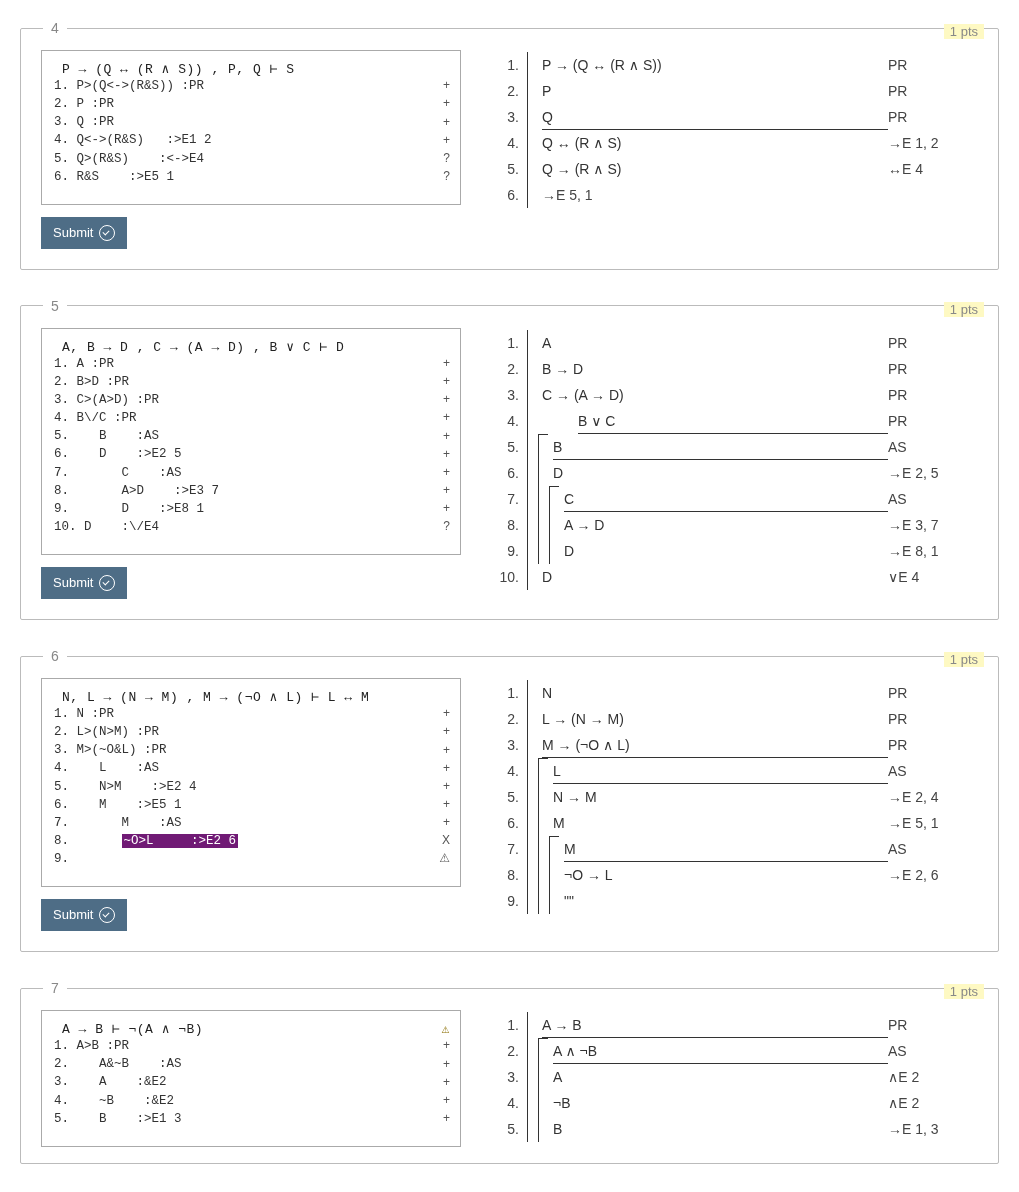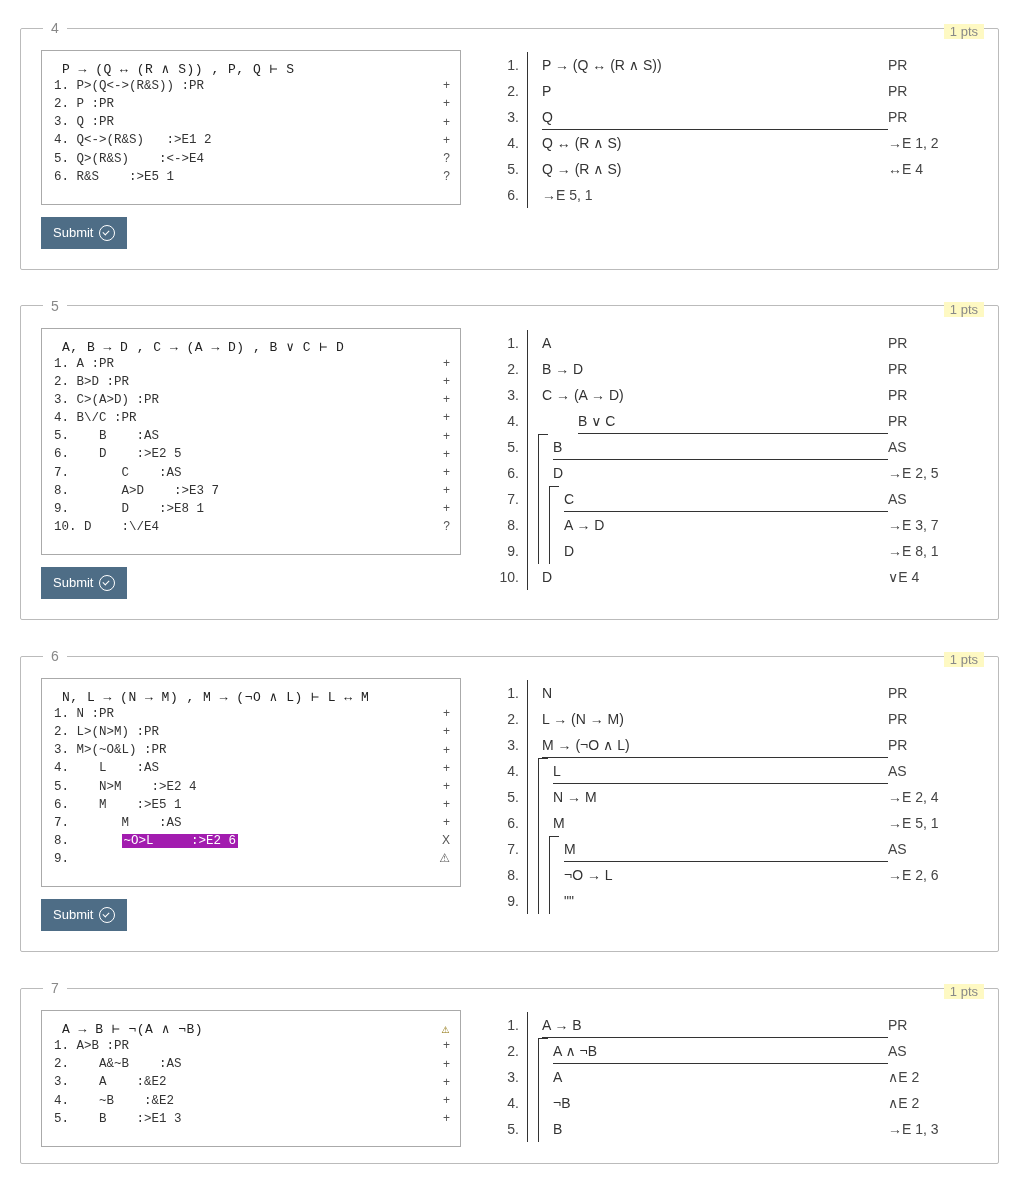--- a/index.html
+++ b/index.html
@@ -81,21 +81,21 @@
     white-space: pre;
   }
   .linerow .mark {
     width: 20px;
     text-align: right;
     color: #555;
     font-family: Arial, sans-serif;
     font-size: 12px;
   }
   .hl {
-    background: #a21caf;
+    background: #701a75;
     color: #fff;
     padding: 0 2px;
   }
   button.submit {
     margin: 12px 0 4px 0;
     background: #4e6d86;
     color: #fff;
     border: none;
     padding: 8px 12px;
     font-size: 13px;

